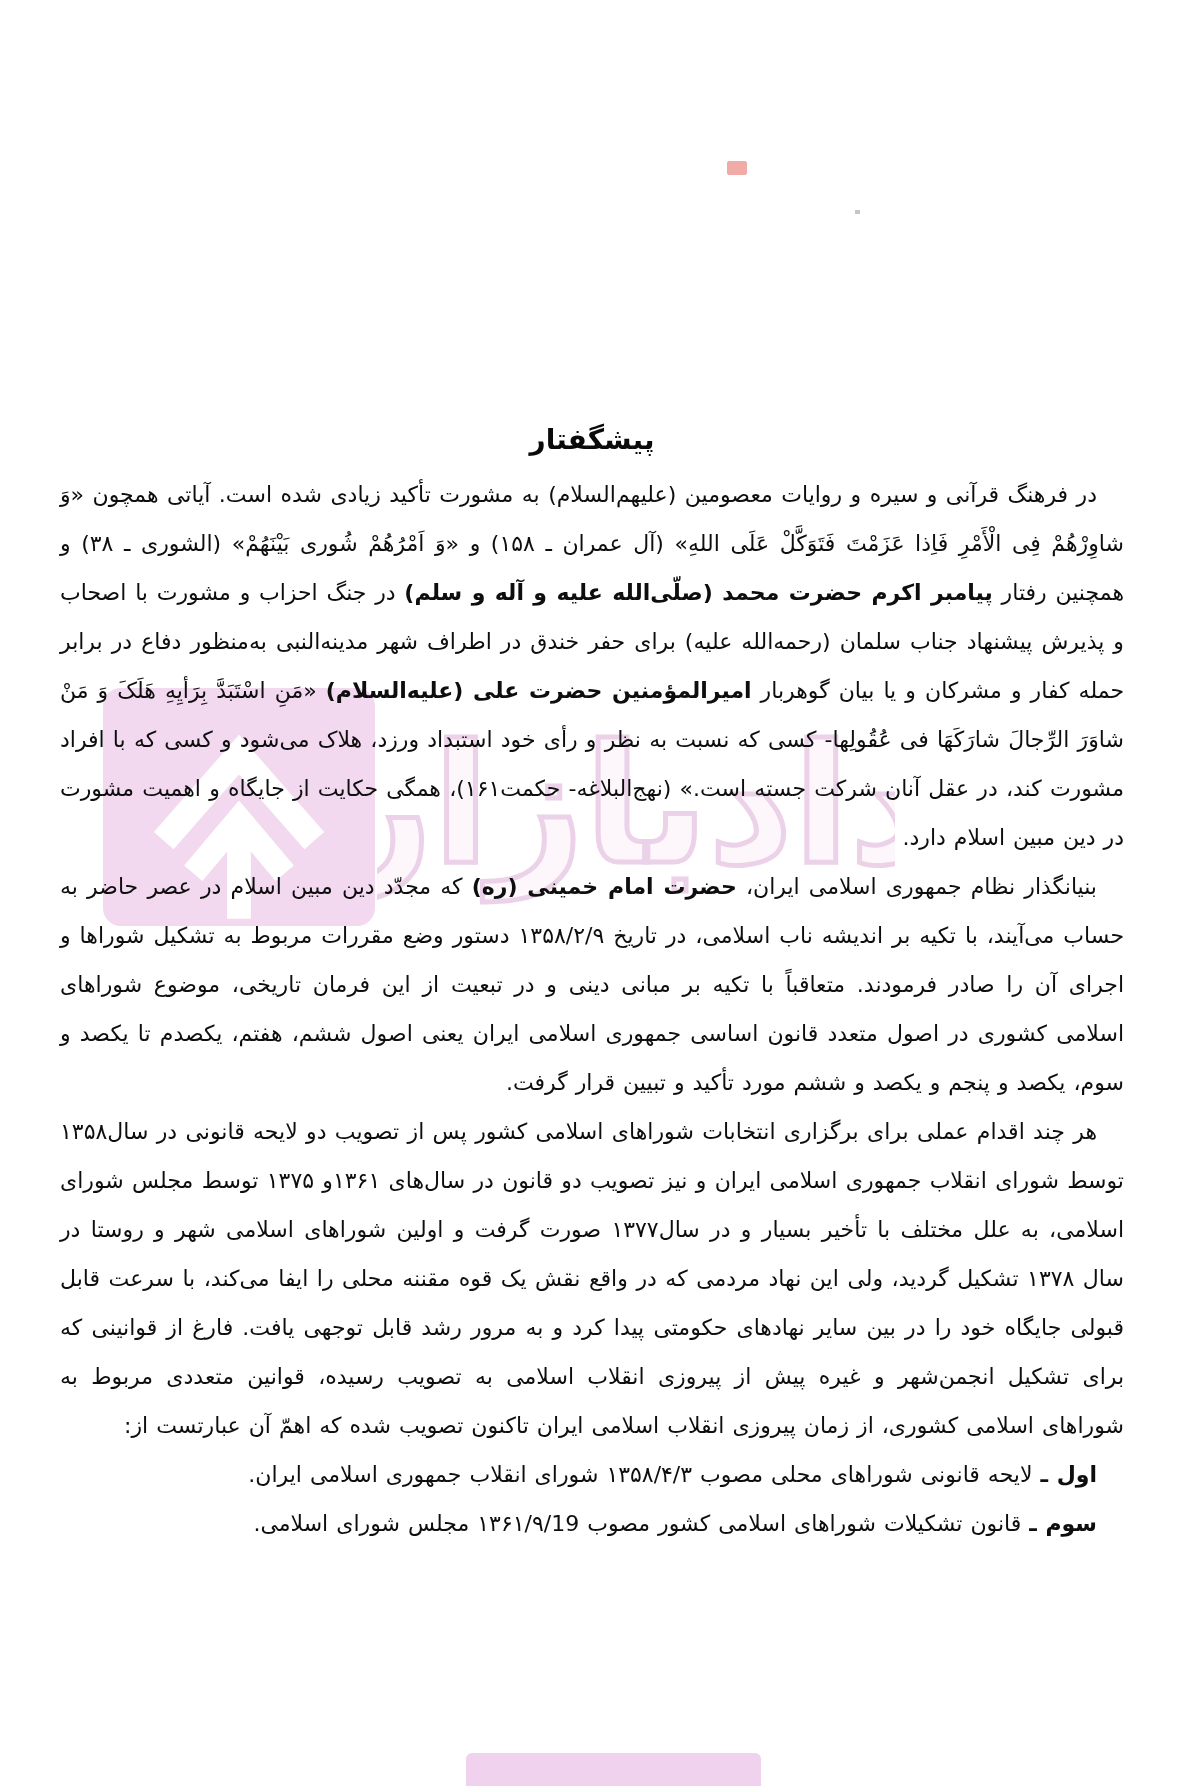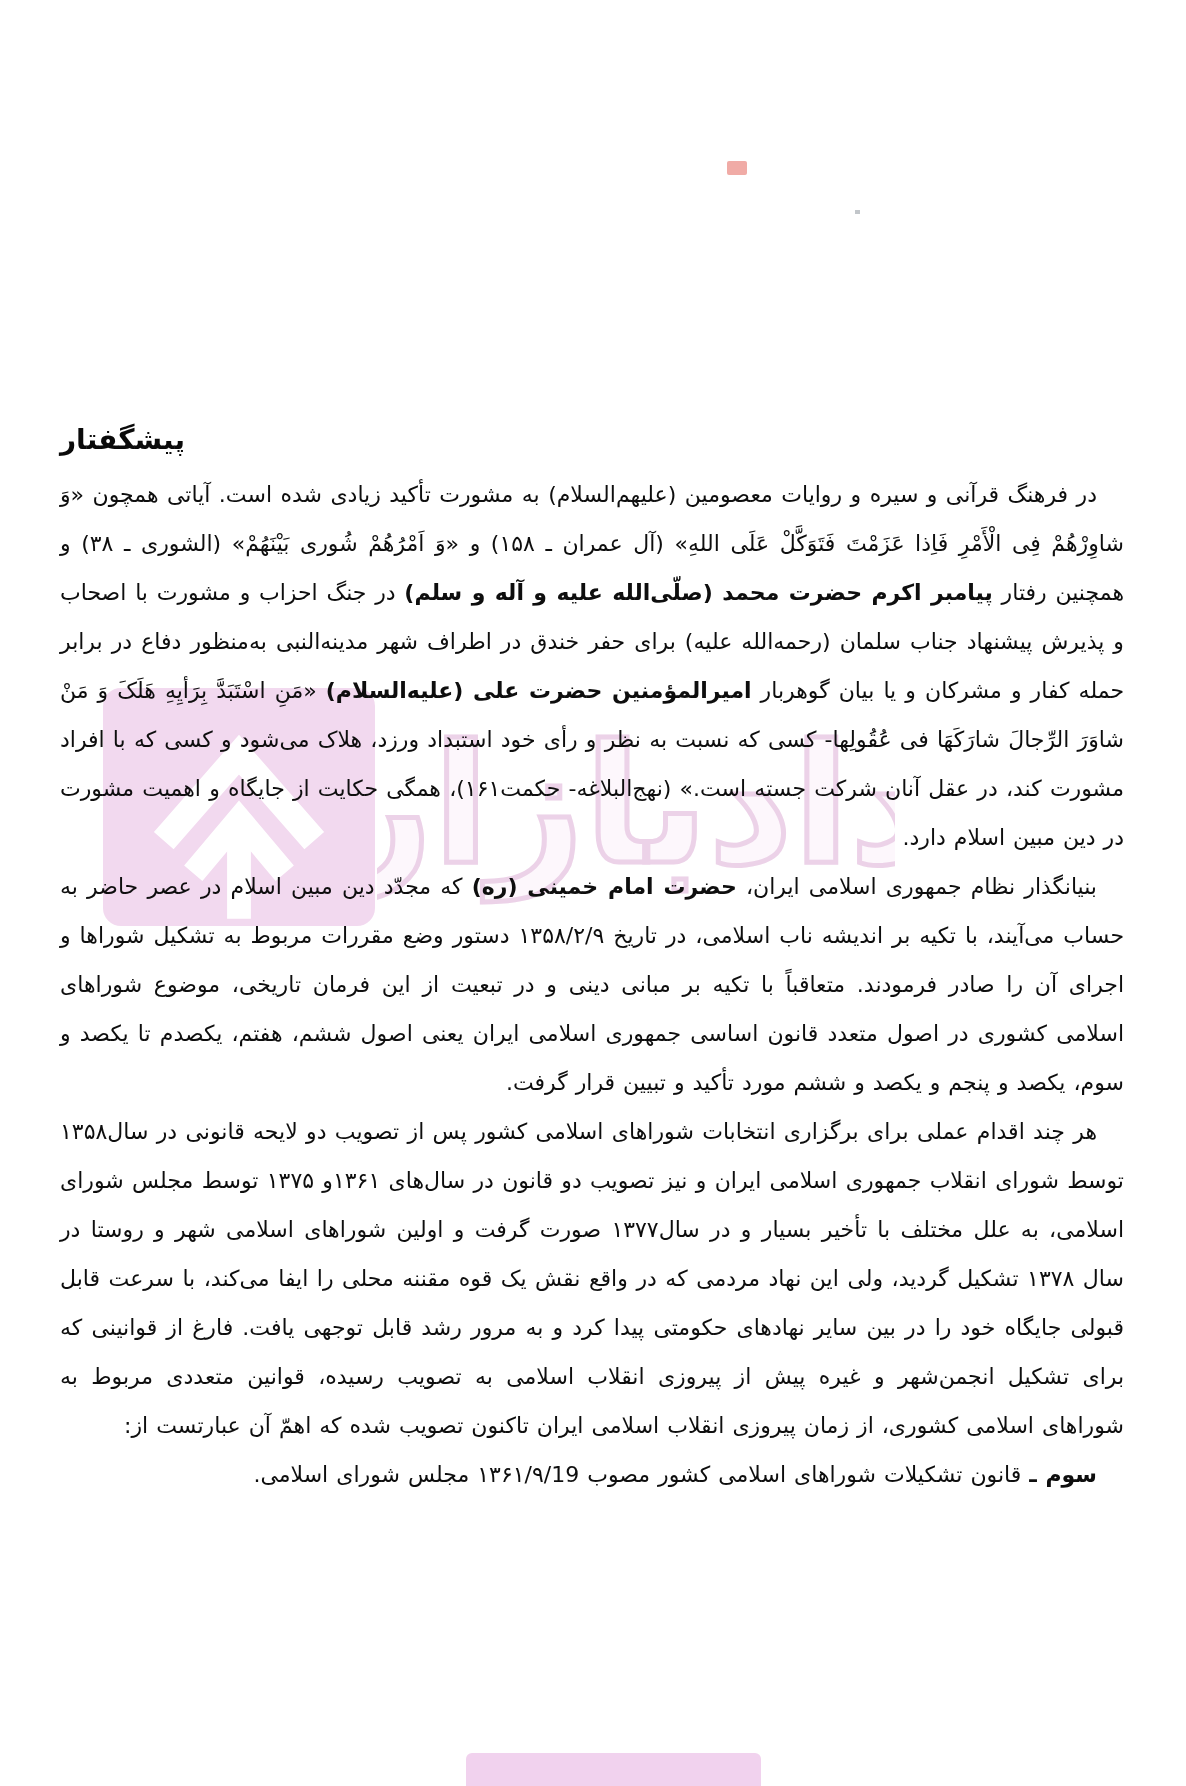--- a/index.html
+++ b/index.html
@@ -72,21 +72,21 @@
   
   .content {
     position: absolute;
     top: 422px;
     right: 62px;
     left: 60px;
     z-index: 2;
   }
   .doc-title {
     margin: 0 0 12px 0;
-    text-align: left;
+    text-align: center;
     font-size: 28px;
     line-height: 36px;
     font-weight: bold;
     color: #0a0a0a;
   }
   .para {
     margin: 0;
     font-size: 22px;
     line-height: 49px;
     text-align: justify;
@@ -121,18 +121,19 @@
   <div class="content">
 
     <h1 class="doc-title">پیشگفتار</h1>
 
     <p class="para"><span>در فرهنگ قرآنی و سیره و روایات معصومین (علیهم‌السلام) به مشورت تأکید زیادی شده است. آیاتی همچون </span><span>«وَ شاوِرْهُمْ فِی الْأَمْرِ فَاِذا عَزَمْتَ فَتَوَکَّلْ عَلَی اللهِ»</span><span> (آل عمران ـ ۱۵۸) و </span><span>«وَ اَمْرُهُمْ شُوری بَیْنَهُمْ»</span><span> (الشوری ـ ۳۸) و همچنین رفتار </span><span class="b">پیامبر اکرم حضرت محمد (صلّی‌الله علیه و آله و سلم)</span><span> در جنگ احزاب و مشورت با اصحاب و پذیرش پیشنهاد جناب سلمان (رحمه‌الله علیه) برای حفر خندق در اطراف شهر مدینه‌النبی به‌منظور دفاع در برابر حمله کفار و مشرکان و یا بیان گوهربار </span><span class="b">امیرالمؤمنین حضرت علی (علیه‌السلام)</span><span> «مَنِ اسْتَبَدَّ بِرَأیِهِ هَلَکَ وَ مَنْ شاوَرَ الرِّجالَ شارَکَهَا فی عُقُولِها- کسی که نسبت به نظر و رأی خود استبداد ورزد، هلاک می‌شود و کسی که با افراد مشورت کند، در عقل آنان شرکت جسته است.» (نهج‌البلاغه- حکمت۱۶۱)، همگی حکایت از جایگاه و اهمیت مشورت در دین مبین اسلام دارد.</span></p>
 
     <p class="para"><span>بنیانگذار نظام جمهوری اسلامی ایران، </span><span class="b">حضرت امام خمینی (ره)</span><span> که مجدّد دین مبین اسلام در عصر حاضر به حساب می‌آیند، با تکیه بر اندیشه ناب اسلامی، در تاریخ ۱۳۵۸/۲/۹ دستور وضع مقررات مربوط به تشکیل شوراها و اجرای آن را صادر فرمودند. متعاقباً با تکیه بر مبانی دینی و در تبعیت از این فرمان تاریخی، موضوع شوراهای اسلامی کشوری در اصول متعدد قانون اساسی جمهوری اسلامی ایران یعنی اصول ششم، هفتم، یکصدم تا یکصد و سوم، یکصد و پنجم و یکصد و ششم مورد تأکید و تبیین قرار گرفت.</span></p>
 
     <p class="para"><span>هر چند اقدام عملی برای برگزاری انتخابات شوراهای اسلامی کشور پس از تصویب دو لایحه قانونی در سال۱۳۵۸ توسط شورای انقلاب جمهوری اسلامی ایران و نیز تصویب دو قانون در سال‌های ۱۳۶۱و ۱۳۷۵ توسط مجلس شورای اسلامی، به علل مختلف با تأخیر بسیار و در سال۱۳۷۷ صورت گرفت و اولین شوراهای اسلامی شهر و روستا در سال ۱۳۷۸ تشکیل گردید، ولی این نهاد مردمی که در واقع نقش یک قوه مقننه محلی را ایفا می‌کند، با سرعت قابل قبولی جایگاه خود را در بین سایر نهادهای حکومتی پیدا کرد و به مرور رشد قابل توجهی یافت. فارغ از قوانینی که برای تشکیل انجمن‌شهر و غیره پیش از پیروزی انقلاب اسلامی به تصویب رسیده، قوانین متعددی مربوط به شوراهای اسلامی کشوری، از زمان پیروزی انقلاب اسلامی ایران تاکنون تصویب شده که اهمّ آن عبارتست از:</span></p>
 
+    <p class="para"><span class="b">اول ـ</span><span> لایحه قانونی شوراهای محلی مصوب ۱۳۵۸/۴/۳ شورای انقلاب جمهوری اسلامی ایران.</span></p>
 
 
     <p class="para"><span class="b">سوم ـ</span><span> قانون تشکیلات شوراهای اسلامی کشور مصوب ۱۳۶۱/۹/19 مجلس شورای اسلامی.</span></p>
 
   </div>
 </div>
 
 </body></html>

